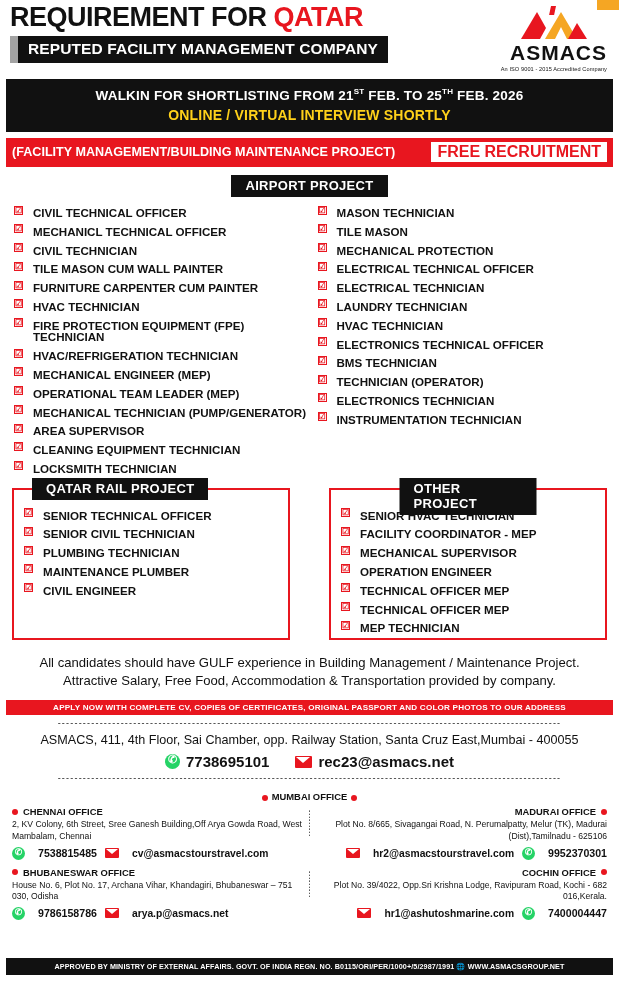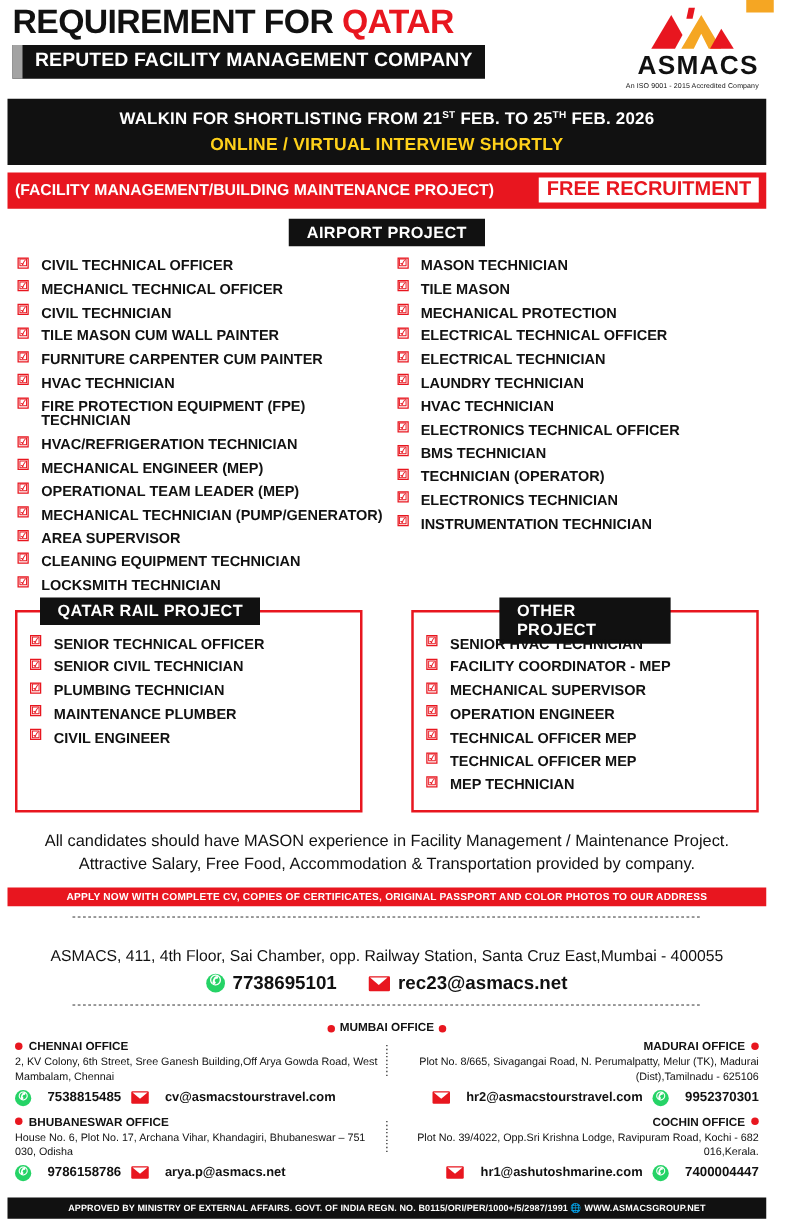--- a/index.html
+++ b/index.html
@@ -68,36 +68,36 @@
     padding:3.6px 0 3.6px 19px; position:relative;
   }
   ul.joblist li .tick {
     position:absolute; left:0; top:2px; width:9px; height:9px;
     border:1px solid #e8161f; color:#e8161f; font-size:8px; line-height:8px;
     text-align:center; font-weight:700;
   }
 
   
   .boxrow { display:flex; justify-content:space-between; margin-top:10px; padding:0 6px; }
-  .box { border:2px solid #e8161f; width:278px; padding:16px 10px 10px 10px; position:relative; }
+  .box { border:2px solid #e8161f; width:278px; padding:16px 10px 0 10px; position:relative; }
   .box .pill-abs { position:absolute; top:-12px; left:18px; }
   .box.right .pill-abs { left:50%; transform:translateX(-50%); }
   .box ul.joblist li { padding-left:19px; }
 
   
   .statement { text-align:center; margin-top:14px; padding:0 12px; }
   .statement div { font-size:13.1px; color:#111; line-height:1.45; }
 
   
   .apply {
     margin-top:9px; background:#e8161f; color:#fff; text-align:center;
     font-size:8.1px; font-weight:800; padding:3px 4px; letter-spacing:0.2px;
   }
   .dashline { text-align:center; color:#111; font-size:9px; letter-spacing:1.2px; margin-top:3px; overflow:hidden; white-space:nowrap;}
-  .address { text-align:center; font-size:12.6px; margin-top:20px; color:#111; }
+  .address { text-align:center; font-size:12.6px; margin-top:5px; color:#111; }
   .maincontacts { display:flex; justify-content:center; align-items:center; gap:26px; margin-top:6px; }
   .mc-item { display:flex; align-items:center; gap:6px; font-size:15px; font-weight:800; color:#111; }
 
   
   .wa { width:15px; height:15px; border-radius:50%; background:#25d366; display:inline-block; position:relative; }
   .wa::after { content:"✆"; position:absolute; left:0; right:0; top:-1px; color:#fff; font-size:11px; text-align:center; }
   .wa.sm { width:13px; height:13px; }
   .wa.sm::after { font-size:9px; top:0px; }
   .env { width:17px; height:12px; background:#e8161f; display:inline-block; position:relative; border-radius:1px;}
   .env::after { content:""; position:absolute; left:1px; top:1px; border-left:7.5px solid transparent; border-right:7.5px solid transparent; border-top:6px solid #fff;}
@@ -229,21 +229,21 @@
         <li><span class="tick">☑</span><span>MECHANICAL SUPERVISOR</span></li>
         <li><span class="tick">☑</span><span>OPERATION ENGINEER</span></li>
         <li><span class="tick">☑</span><span>TECHNICAL OFFICER MEP</span></li>
         <li><span class="tick">☑</span><span>TECHNICAL OFFICER MEP</span></li>
         <li><span class="tick">☑</span><span>MEP TECHNICIAN</span></li>
       </ul>
     </div>
   </div>
 
   <div class="statement">
-    <div>All candidates should have MASON experience in Facility Management / Maintenance Project.</div>
+    <div>All candidates should have GULF experience in Building Management / Maintenance Project.</div>
     <div>Attractive Salary, Free Food, Accommodation &amp; Transportation provided by company.</div>
   </div>
 
   <div class="apply">APPLY NOW WITH COMPLETE CV, COPIES OF CERTIFICATES, ORIGINAL PASSPORT AND COLOR PHOTOS TO OUR ADDRESS</div>
   <div class="dashline">------------------------------------------------------------------------------------------------------------------------</div>
   <div class="address">ASMACS, 411, 4th Floor, Sai Chamber, opp. Railway Station, Santa Cruz East,Mumbai - 400055</div>
   <div class="maincontacts">
     <div class="mc-item">
       <span class="wa"></span>
       <span>7738695101</span>

